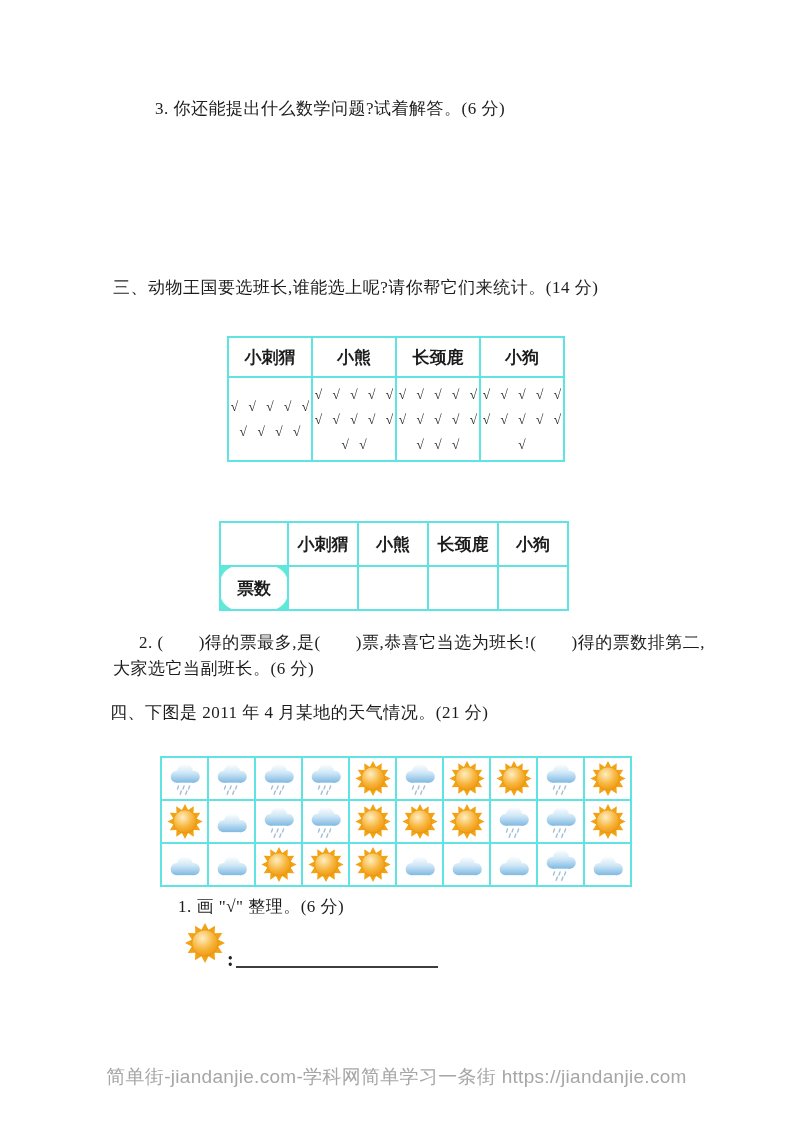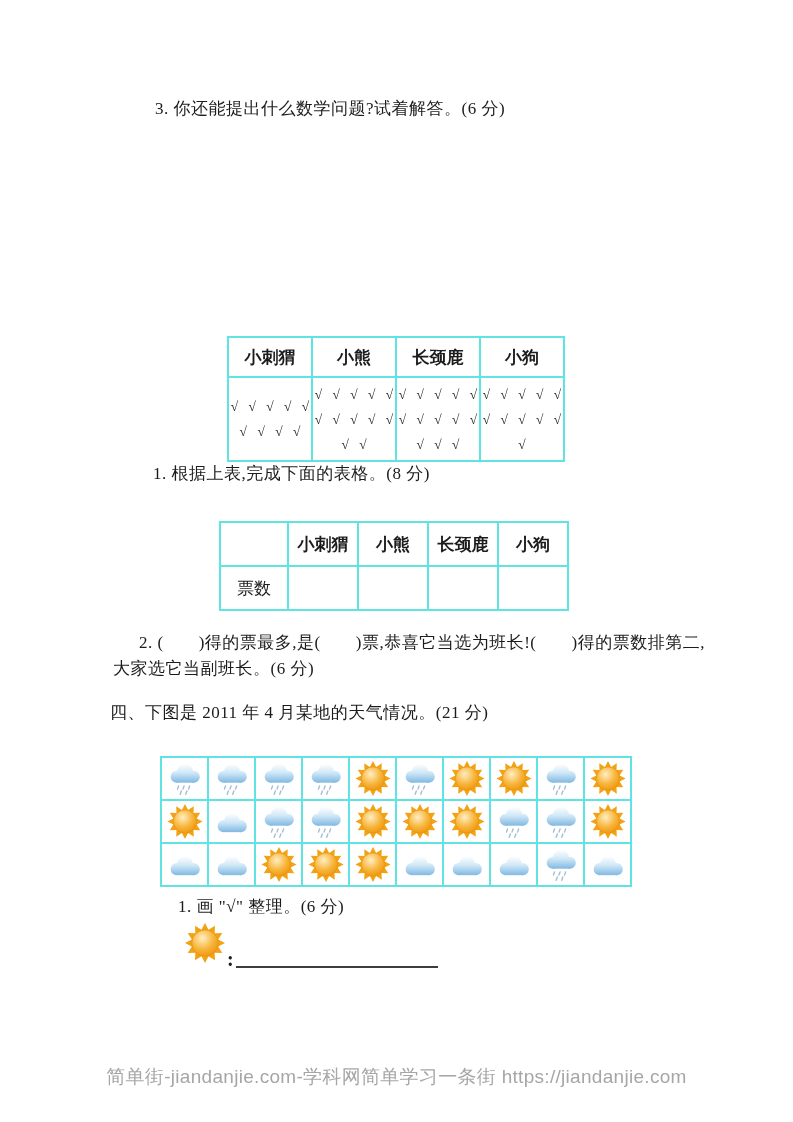--- a/index.html
+++ b/index.html
@@ -25,21 +25,21 @@
 
   .tally-table { left:227px; top:336px; }
   .tally-table th { width:80px; height:36px; font-size:17px; font-weight:600; text-align:center; }
   .tally-table td { width:80px; height:78px; vertical-align:middle; text-align:center; padding:2px 0; }
   .tally-line { font-size:13.5px; color:#2b2b2b; line-height:25px; word-spacing:7px; }
 
   .count-table { left:219px; top:521px; }
   .count-table th, .count-table td { height:40px; text-align:center; font-size:17px; font-weight:normal; }
   .count-table .corner { width:64px; }
   .count-table .colh { width:66px; font-weight:600; }
-  .count-table .rowlab { font-weight:400; }
+  .count-table .rowlab { font-weight:700;border-radius:18px; }
 
   .weather-table { left:160px; top:756px; }
   .weather-table td { width:43px; height:39px; padding:1px; text-align:center; vertical-align:middle; }
   .wicon { width:40px; height:37px; display:block; margin:0 auto; }
 
   .sun-answer { position:absolute; left:183px; top:922px; display:flex; align-items:flex-end; }
   .sun-answer .bigsun { width:44px; height:42px; }
   .sun-answer .colon { font-size:20px; font-weight:bold; line-height:14px; margin:0 2px 2px 0; }
   .blank-line { display:inline-block; width:202px; border-bottom:2px solid #3d3d3d; height:30px; }
 
@@ -64,20 +64,21 @@
       </radialGradient>
       <linearGradient id="g-cloud" x1="0" y1="4" x2="0" y2="26" gradientUnits="userSpaceOnUse">
         <stop offset="0%" stop-color="#ffffff"></stop>
         <stop offset="45%" stop-color="#cfe7f6"></stop>
         <stop offset="100%" stop-color="#74b3e0"></stop>
       </linearGradient>
     </defs>
   </svg>
 
   <div class="line q3">3. 你还能提出什么数学问题?试着解答。(6 分)</div>
+  <div class="line sec3">三、动物王国要选班长,谁能选上呢?请你帮它们来统计。(14 分)</div>
 
   <table class="tally-table">
     <tbody>
       <tr id="tally-head">
           <th>小刺猬</th>
           <th>小熊</th>
           <th>长颈鹿</th>
           <th>小狗</th>
         </tr>
       <tr id="tally-body">
@@ -97,21 +98,20 @@
           </td>
           <td>
             <div class="tally-line">√ √ √ √ √</div>
             <div class="tally-line">√ √ √ √ √</div>
             <div class="tally-line">√</div>
           </td>
         </tr>
     </tbody>
   </table>
 
-  <div class="line sub1">1. 根据上表,完成下面的表格。(8 分)</div>
 
   <table class="count-table">
     <tbody>
       <tr id="count-head">
           <th class="corner"></th>
           <th class="colh">小刺猬</th>
           <th class="colh">小熊</th>
           <th class="colh">长颈鹿</th>
           <th class="colh">小狗</th>
         </tr>

